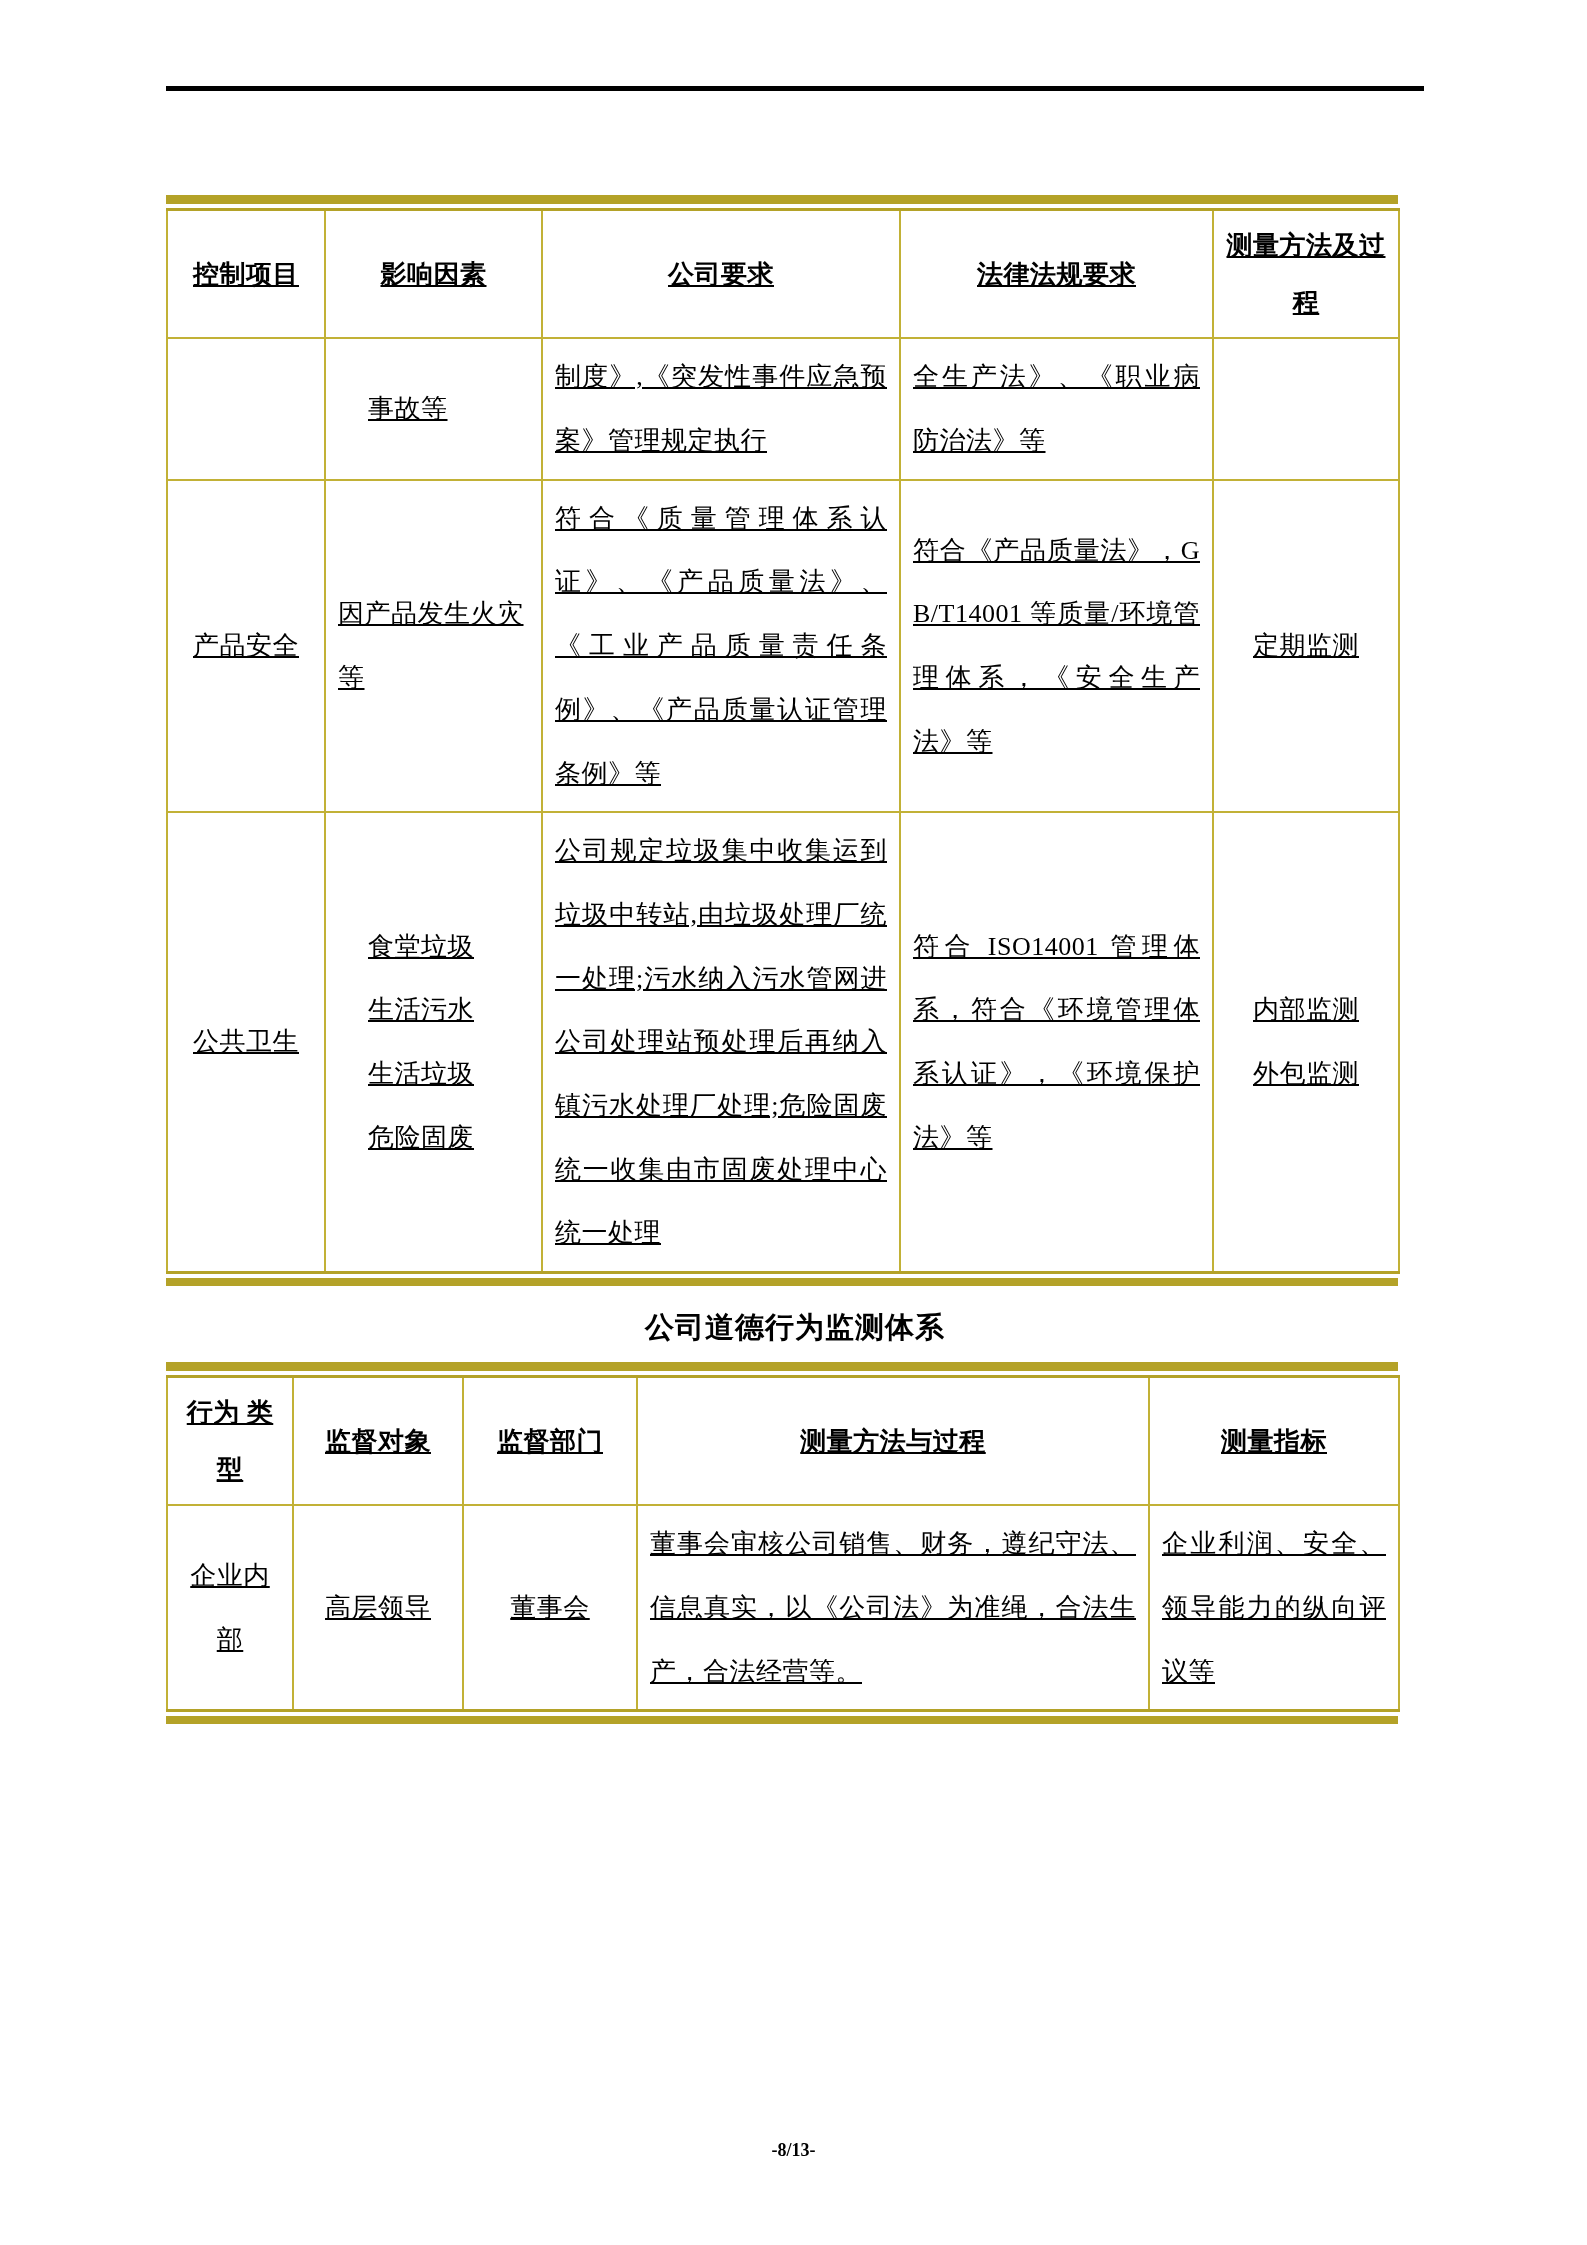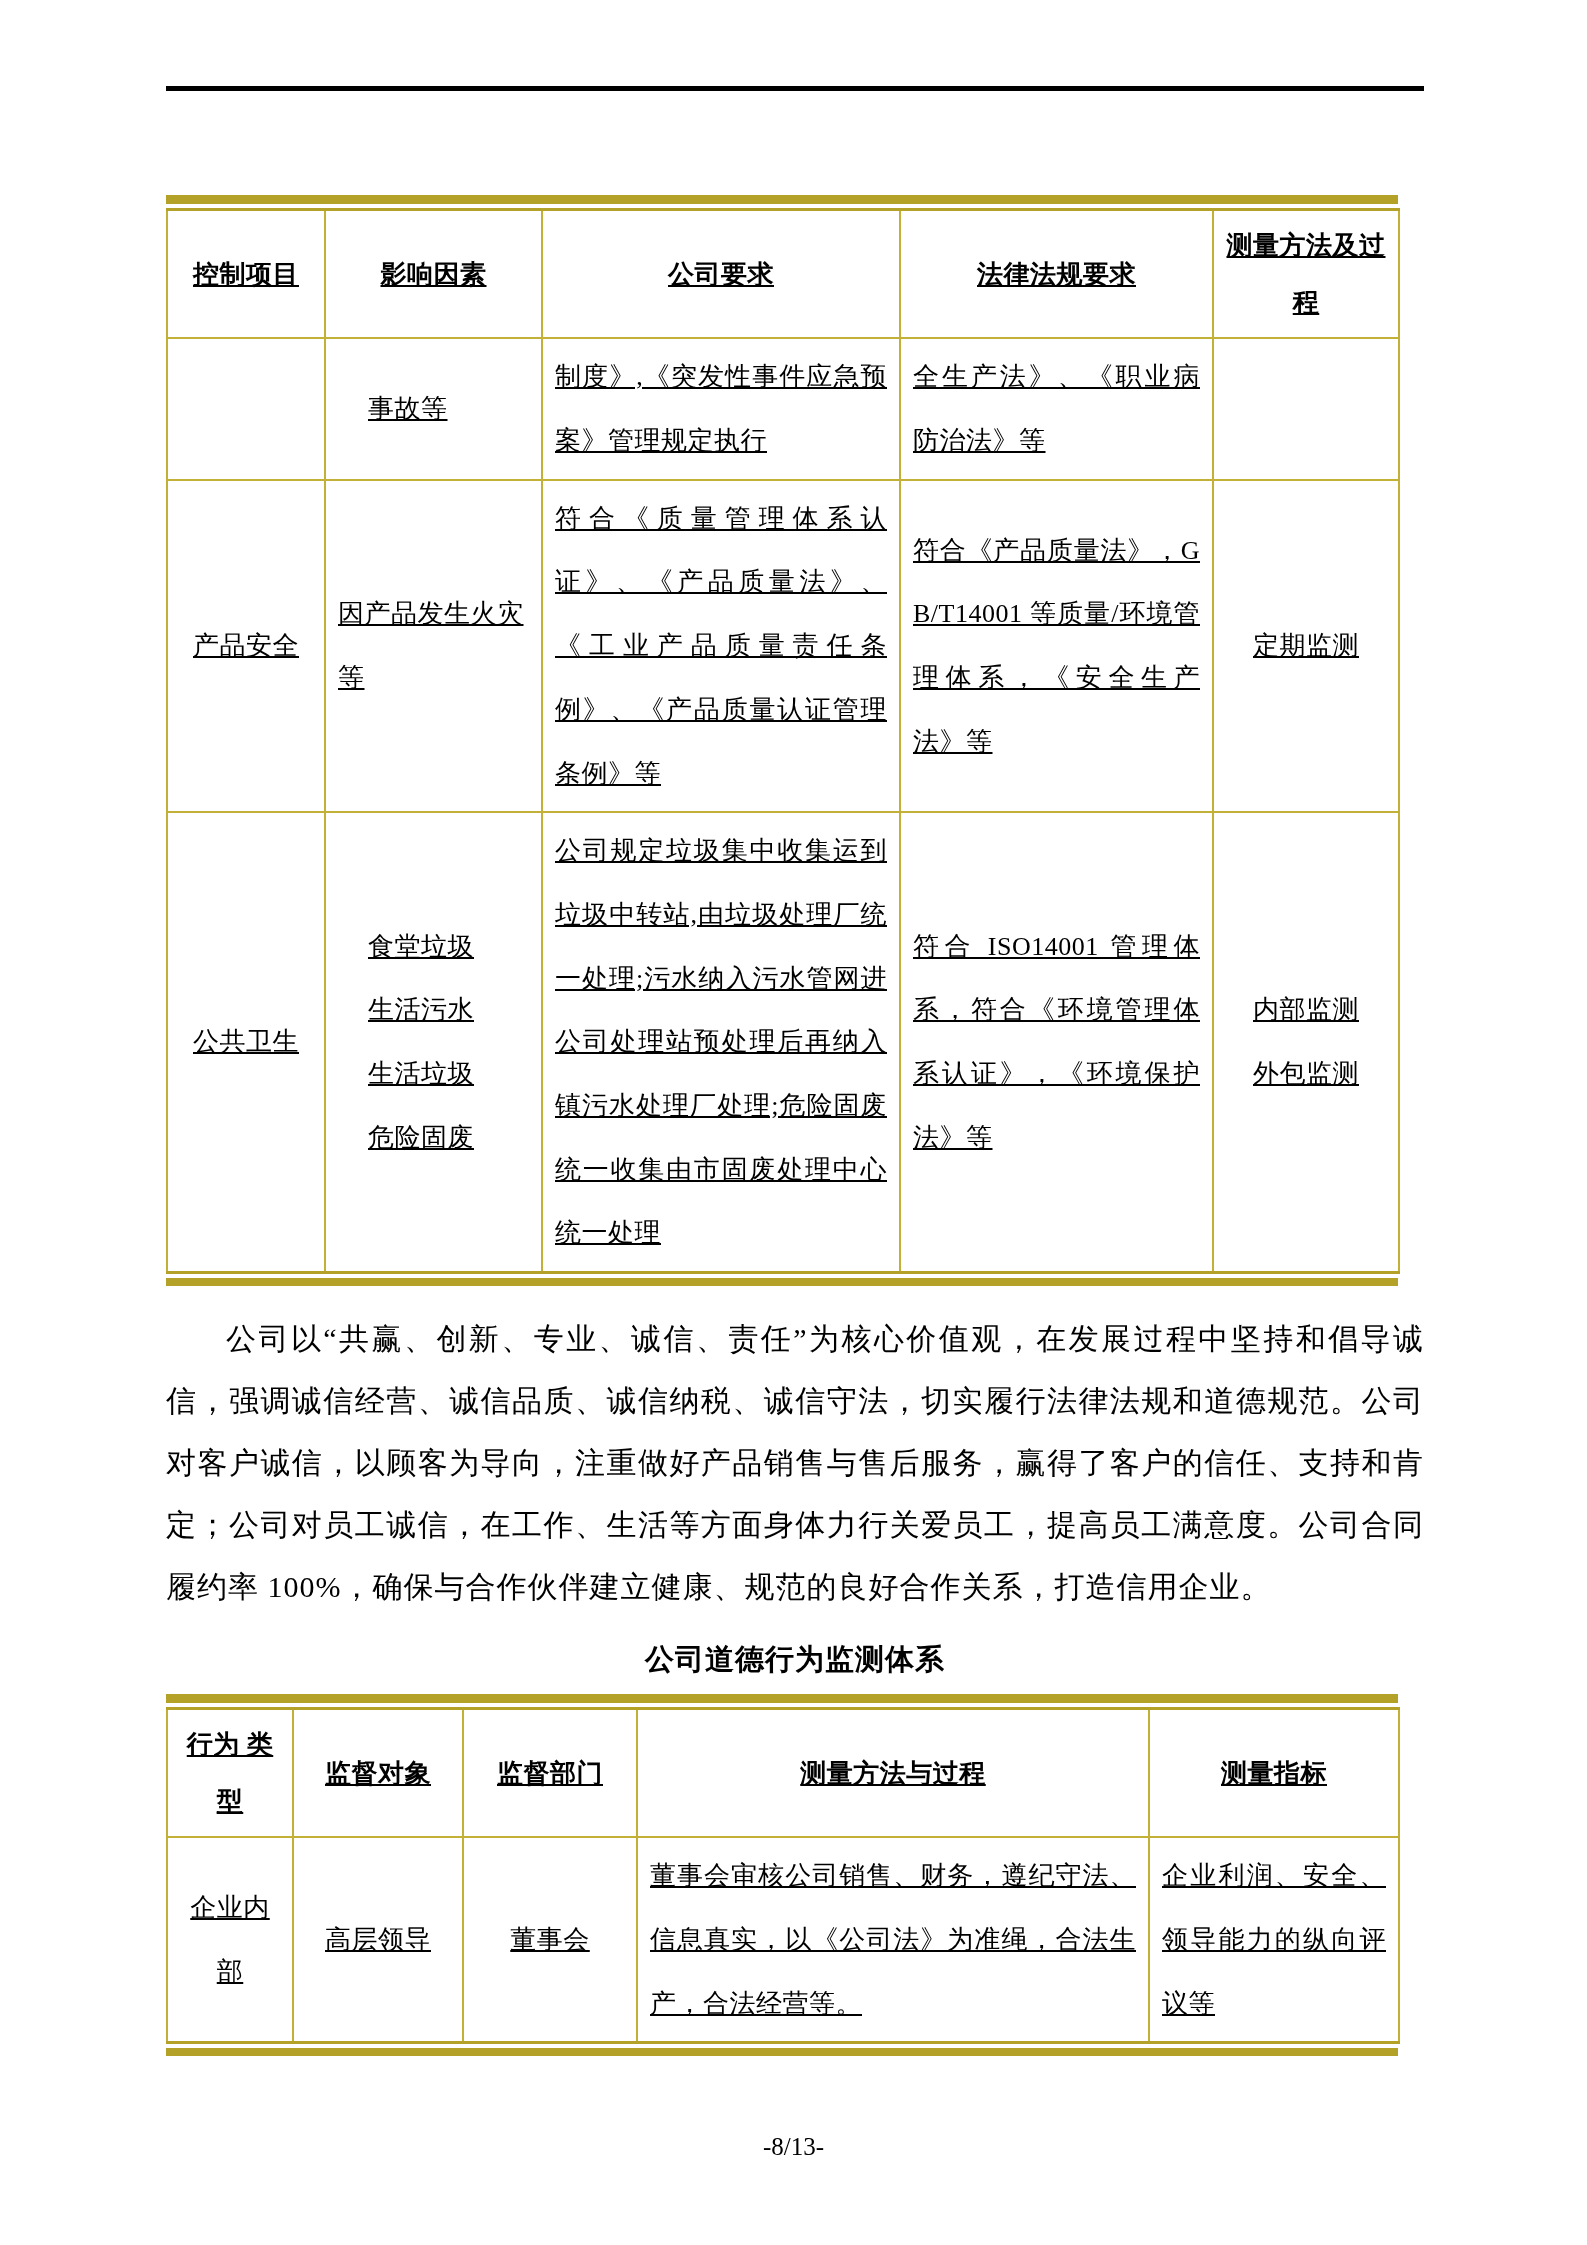--- a/index.html
+++ b/index.html
@@ -74,21 +74,22 @@
     font-weight: bold;
     letter-spacing: 1px;
   }
 
   .page-footer {
     position: absolute;
     left: 0;
     bottom: 84px;
     width: 100%;
     text-align: center;
-    font-size: 25px;
+    font-size: 18px;
+    font-weight: bold;
   }
 </style>
 </head>
 <body>
 
 <div class="page">
   <div class="content">
 
     <div class="top-rule"></div>
 
@@ -136,21 +137,20 @@
             <td class="j">符合 ISO14001 管理体系，符合《环境管理体系认证》，《环境保护法》等</td>
             <td class="c multiline">内部监测
 外包监测</td>
           </tr>
         </tbody>
       </table>
       <div class="band bottom"></div>
     </div>
 
     <div class="body-text">
-      <p>公司以“共赢、创新、专业、诚信、责任”为核心价值观，在发展过程中坚持和倡导诚信，强调诚信经营、诚信品质、诚信纳税、诚信守法，切实履行法律法规和道德规范。公司对客户诚信，以顾客为导向，注重做好产品销售与售后服务，赢得了客户的信任、支持和肯定；公司对员工诚信，在工作、生活等方面身体力行关爱员工，提高员工满意度。公司合同履约率 100%，确保与合作伙伴建立健康、规范的良好合作关系，打造信用企业。</p>
     </div>
 
     <div class="t2-title">公司道德行为监测体系</div>
 
     <div class="table-block">
       <div class="band top"></div>
       <table class="t2">
         <colgroup>
           <col style="width:126px">
             <col style="width:170px">

